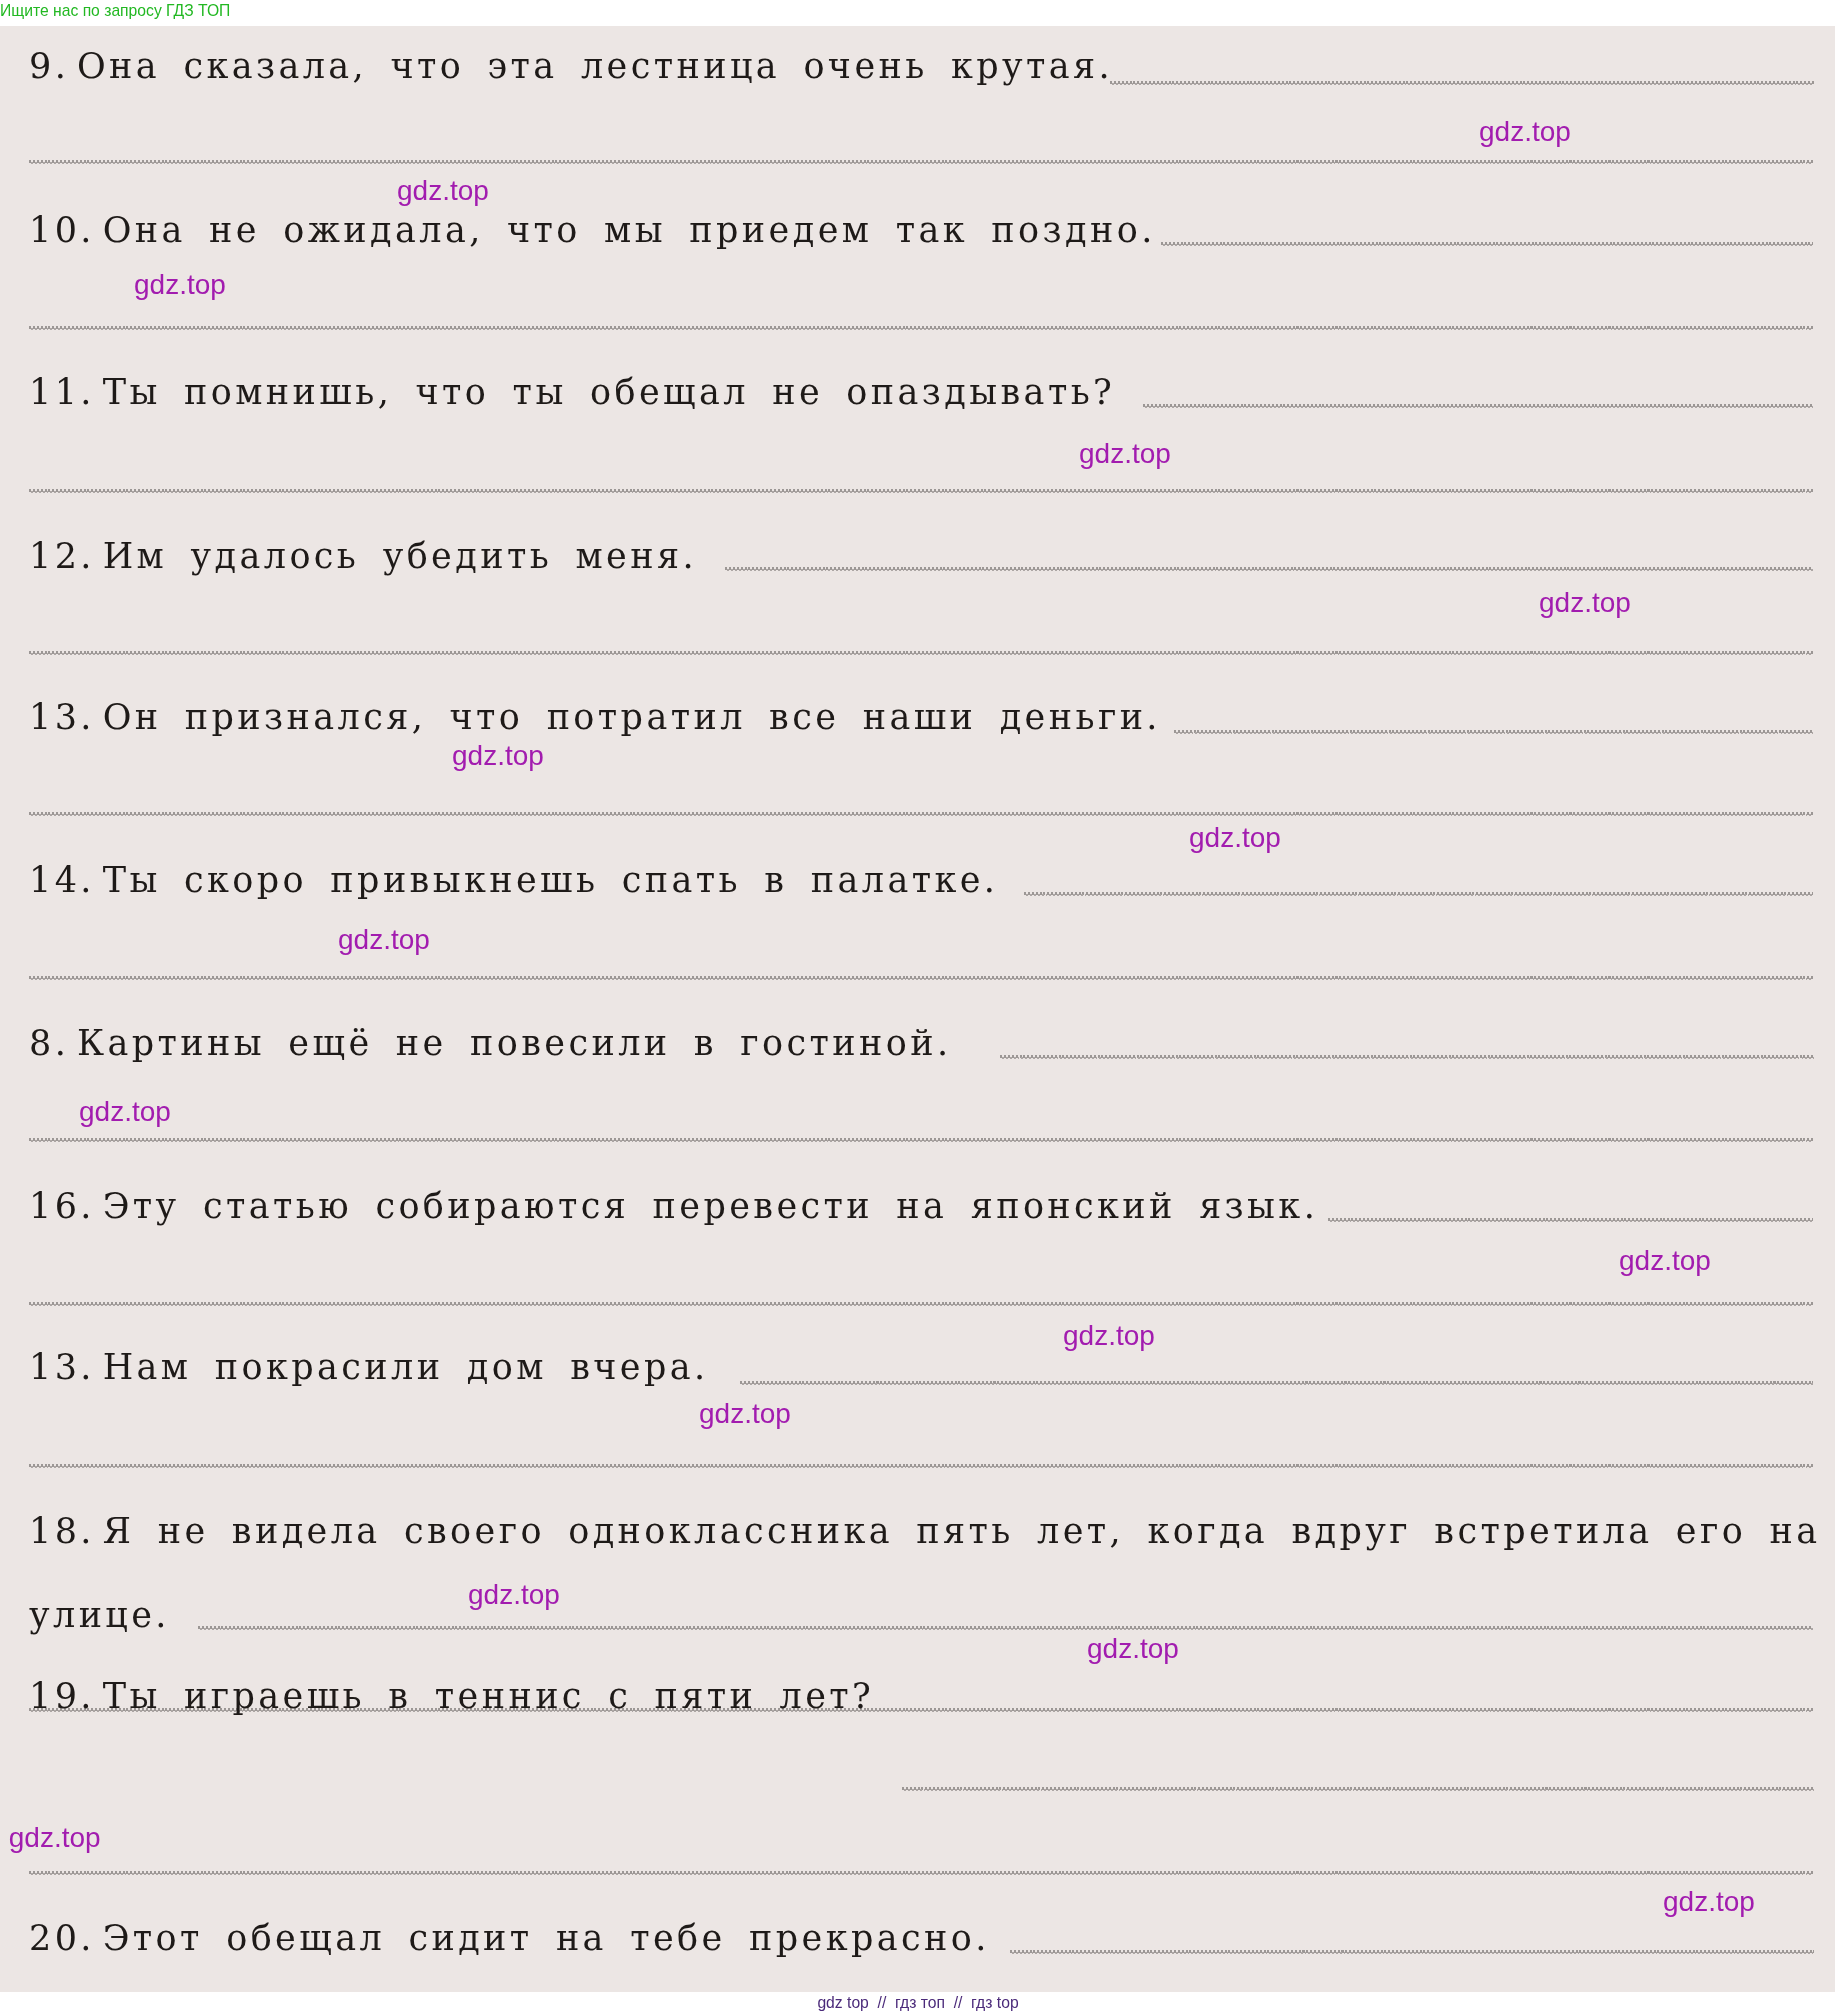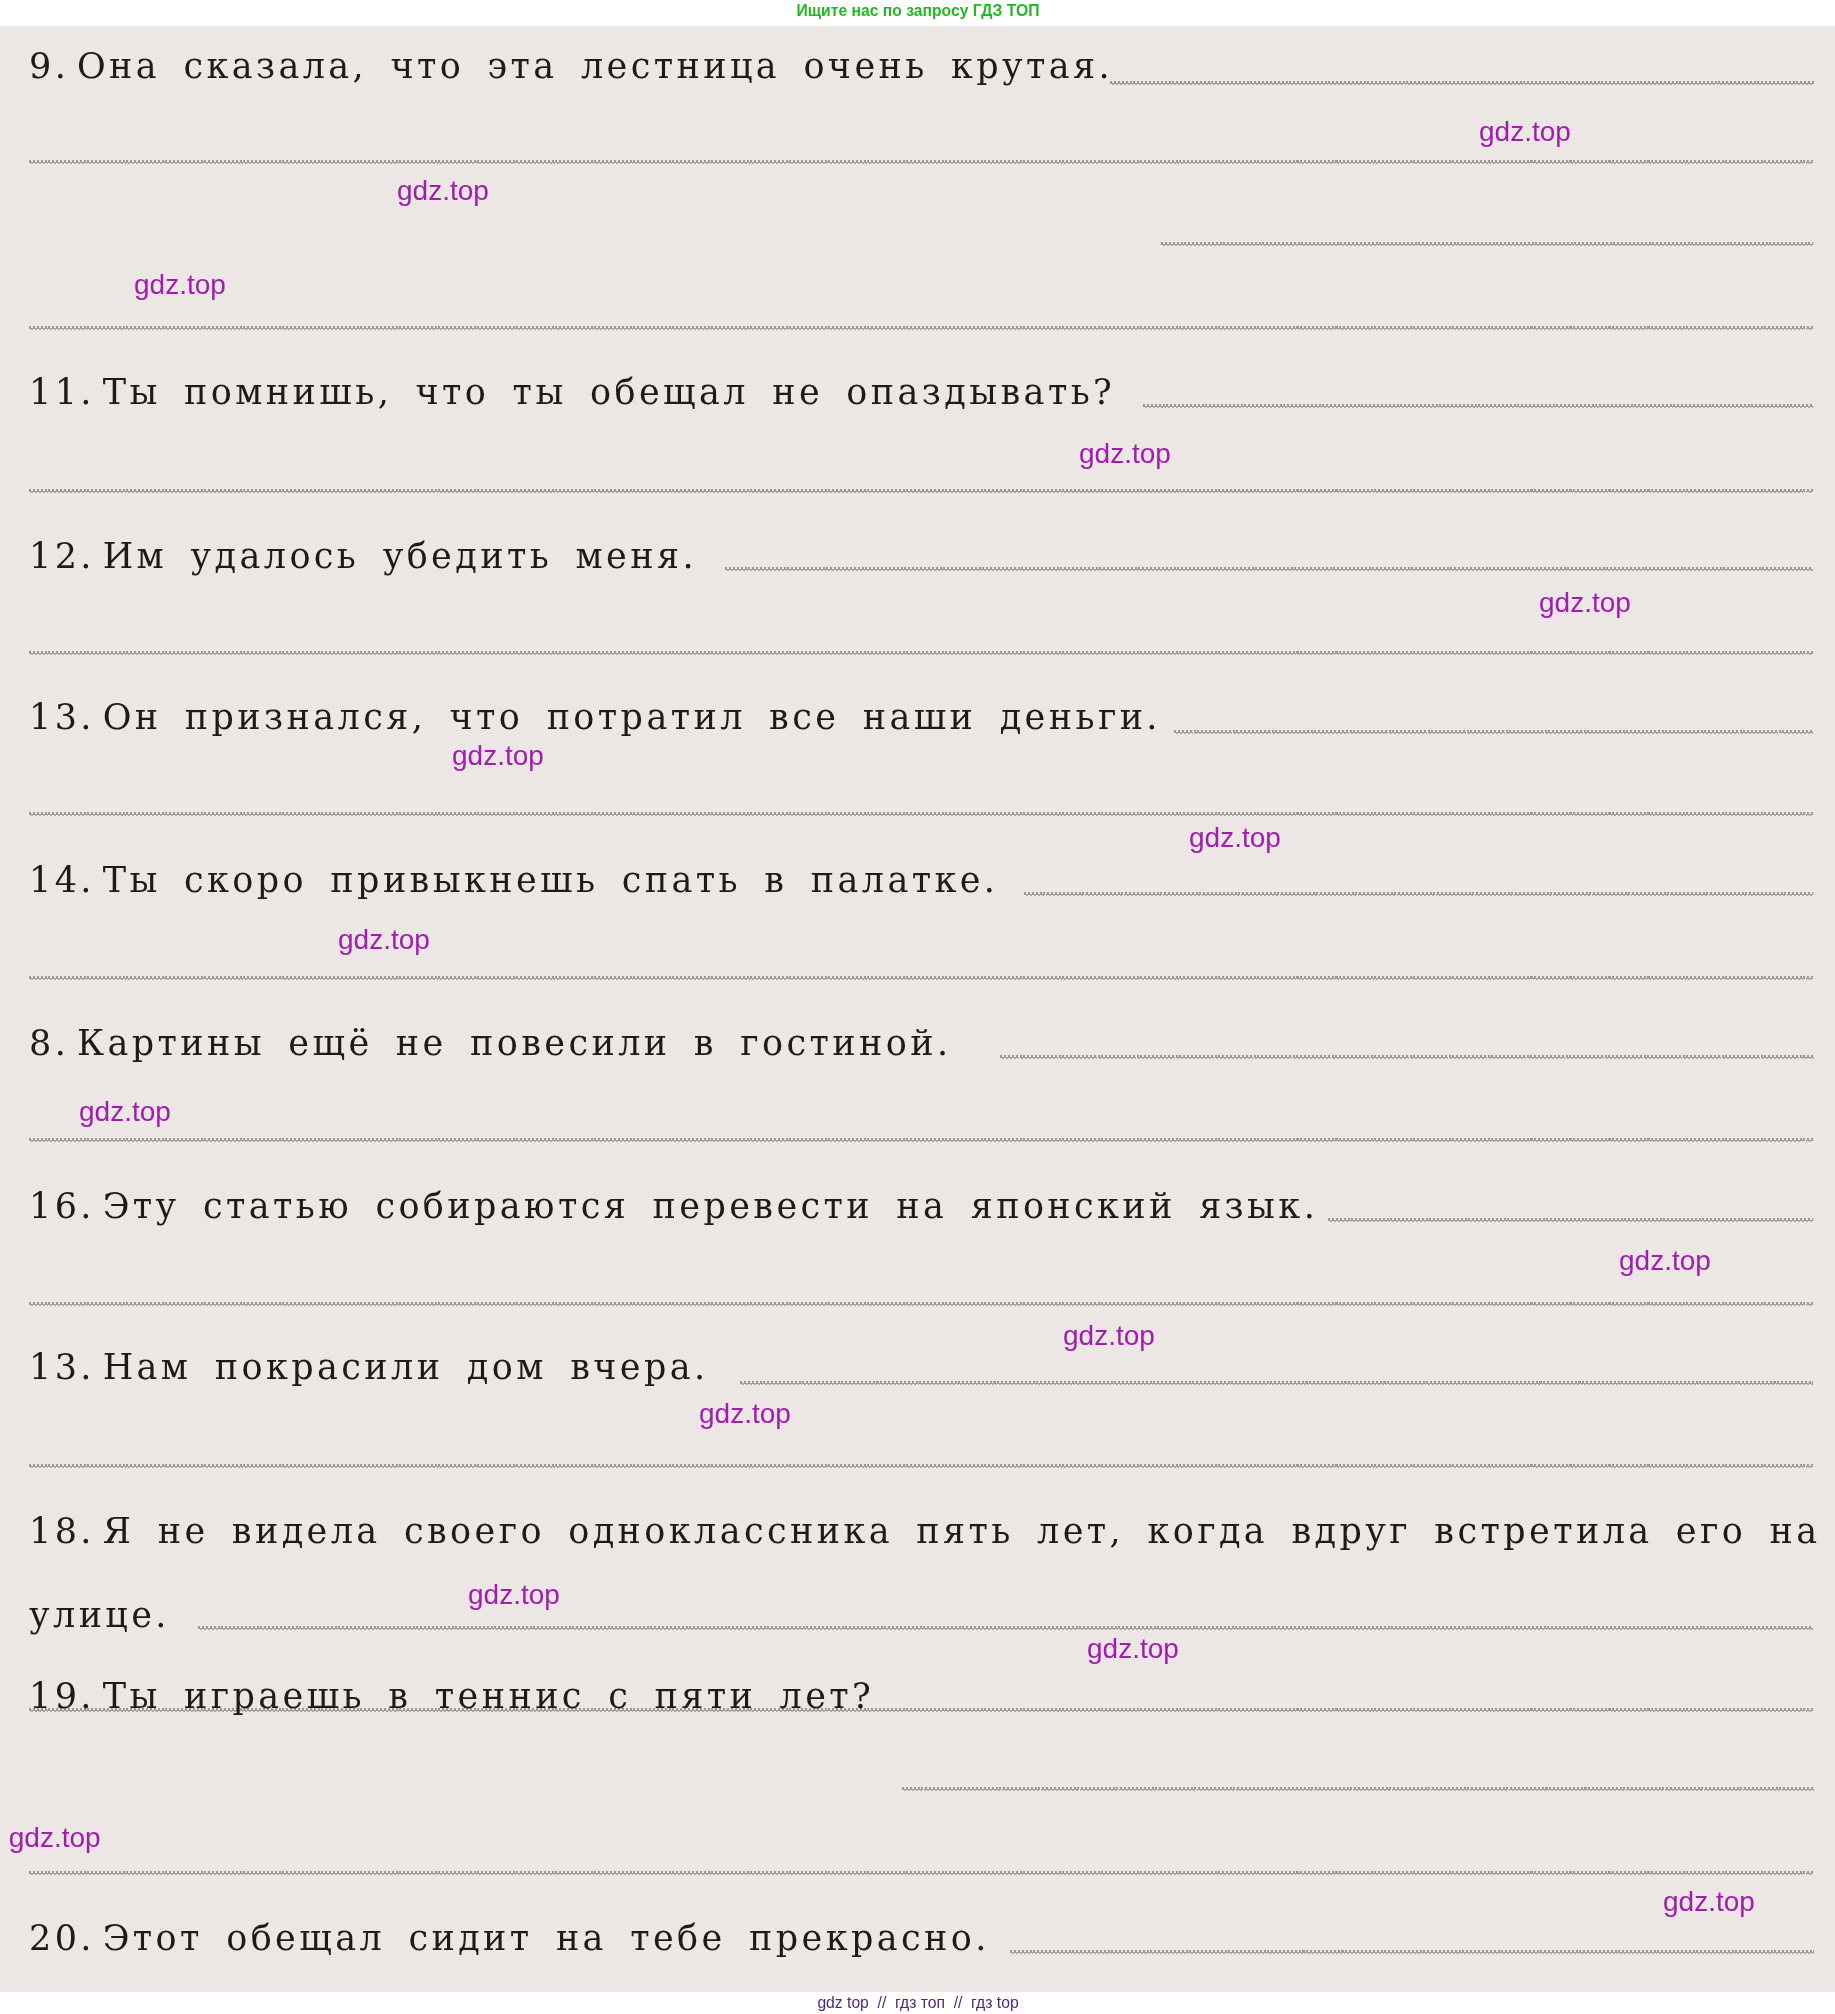--- a/index.html
+++ b/index.html
@@ -3,22 +3,22 @@
 <meta charset="utf-8">
 <style>
   html, body { margin: 0; padding: 0; }
   body {
     width: 1836px; height: 2014px; position: relative; overflow: hidden;
     background: #ffffff;
     font-family: "DejaVu Serif", "Liberation Serif", serif;
   }
   .top-banner {
     position: absolute; left: 0; top: 0; width: 1836px; height: 25.5px;
-    background: #ffffff; text-align: center;
-    font-family: "Liberation Sans", sans-serif; font-size: 15.7px; line-height: 21.6px; font-weight: bold;
+    background: #ffffff; text-align: left;
+    font-family: "Liberation Sans", sans-serif; font-size: 15.7px; line-height: 21.6px;
   }
   .page {
     position: absolute; left: 0; top: 25.5px; width: 1836px; height: 1966px;
     background: #ece6e4;
   }
   .bottom-banner {
     position: absolute; left: 0; top: 1992px; width: 1836px; height: 22.5px;
     background: #ffffff; text-align: center;
     font-family: "Liberation Sans", sans-serif; font-size: 15.7px; line-height: 21.6px;
   }
@@ -50,20 +50,23 @@
 </div>
 
 <div class="page">
 
   <div class="sentence" style="top:19.6px">
     <span class="num">9.</span><span>Она сказала, что эта лестница очень крутая.</span>
   </div>
   <div class="dots" style="left:1110px;width:704px;top:55px"></div>
   <div class="dots" style="left:29px;width:1784px;top:134px"></div>
 
+  <div class="sentence" style="top:183px">
+    <span class="num">10.</span><span>Она не ожидала, что мы приедем так поздно.</span>
+  </div>
   <div class="dots" style="left:1161px;width:652px;top:216px"></div>
   <div class="dots" style="left:29px;width:1784px;top:300px"></div>
 
   <div class="sentence" style="top:345px">
     <span class="num">11.</span><span>Ты помнишь, что ты обещал не опаздывать?</span>
   </div>
   <div class="dots" style="left:1143px;width:670px;top:378px"></div>
   <div class="dots" style="left:29px;width:1784px;top:463px"></div>
 
   <div class="sentence" style="top:509px">

